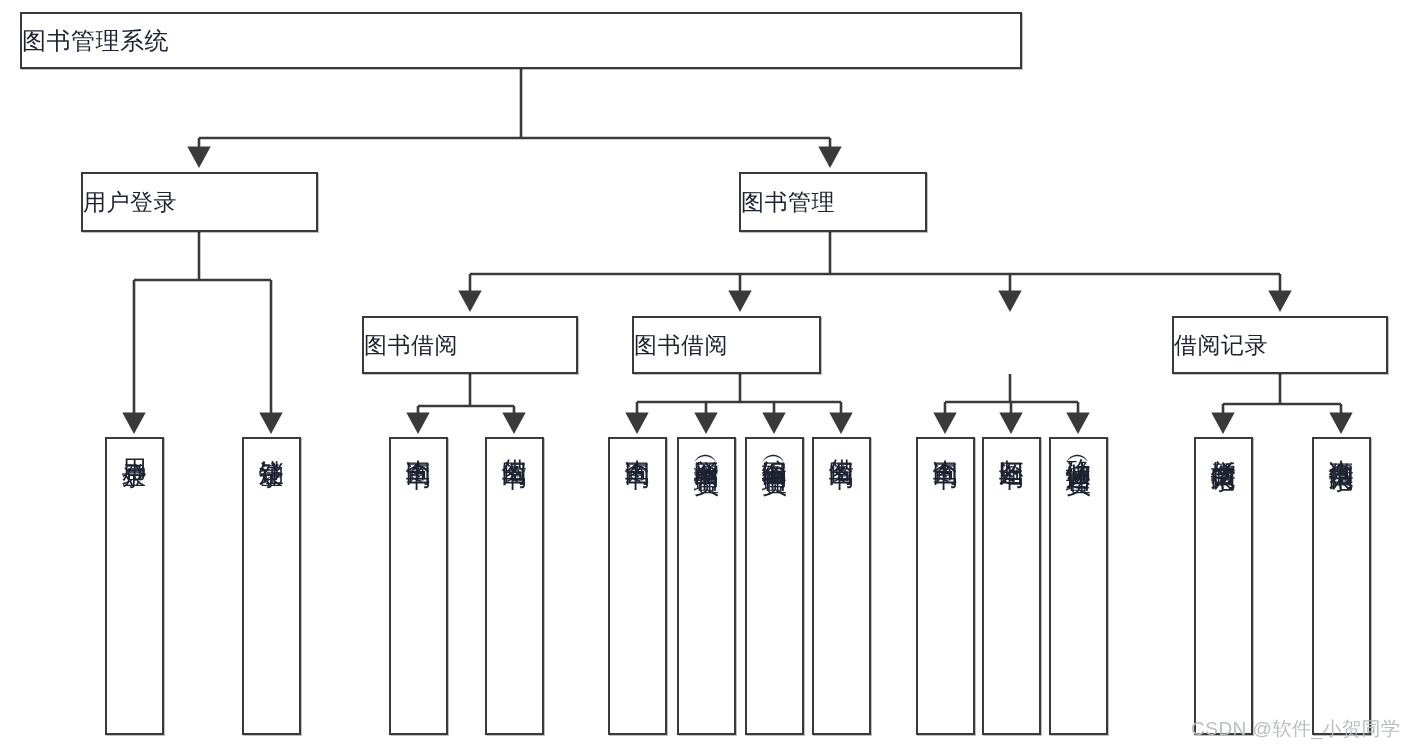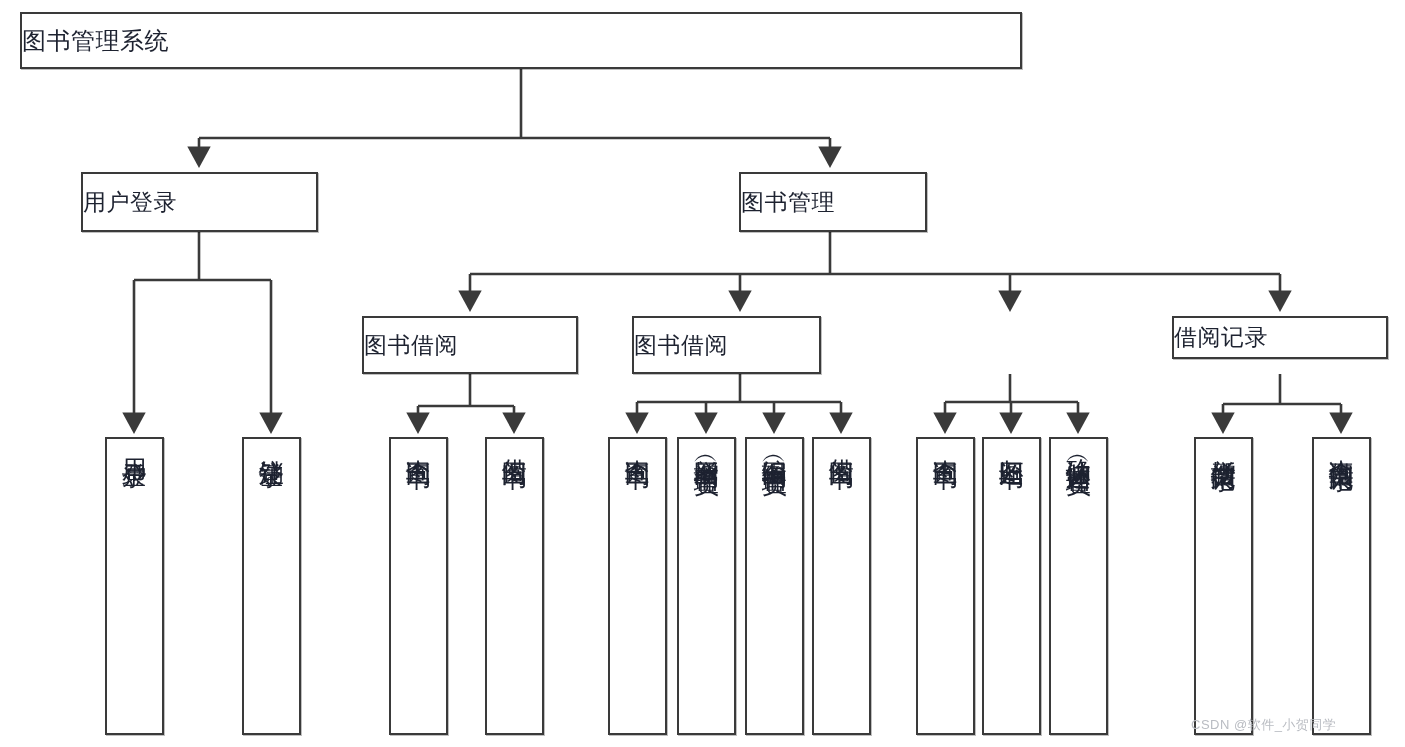--- a/index.html
+++ b/index.html
@@ -55,21 +55,21 @@
     writing-mode: vertical-rl;
     text-orientation: upright;
     font-size: 25px;
     line-height: 1.22;
     letter-spacing: 2px;
     max-height: 280px;
   }
   .watermark {
     position: absolute;
     color: #b9bcc2;
-    font-size: 13px;
+    font-size: 19px;
     letter-spacing: 0.5px;
     white-space: nowrap;
     user-select: none;
   }
 </style>
 </head>
 <body>
 
 <div id="canvas">
 
@@ -133,21 +133,21 @@
   <div class="node horiz" style="left:711px; top:172px; width:188px; height:60px;margin-left:28px;">
     <span class="label">图书管理</span>
   </div>
 
   <div class="node horiz" style="left:362px; top:316px; width:216px; height:58px;">
     <span class="label">图书借阅</span>
   </div>
   <div class="node horiz" style="left:632px; top:316px; width:189px; height:58px;">
     <span class="label">图书借阅</span>
   </div>
-  <div class="node horiz" style="left:1172px; top:316px; width:216px; height:43px;">
+  <div class="node horiz" style="left:1172px; top:316px; width:216px; height:58px;">
     <span class="label">借阅记录</span>
   </div>
 
   <div class="node vert" style="left:105px; top:437px; width:59px; height:298px;">
     <span class="label">用户登录</span>
   </div>
   <div class="node vert" style="left:242px; top:437px; width:59px; height:298px;">
     <span class="label">注销登录</span>
   </div>
 

